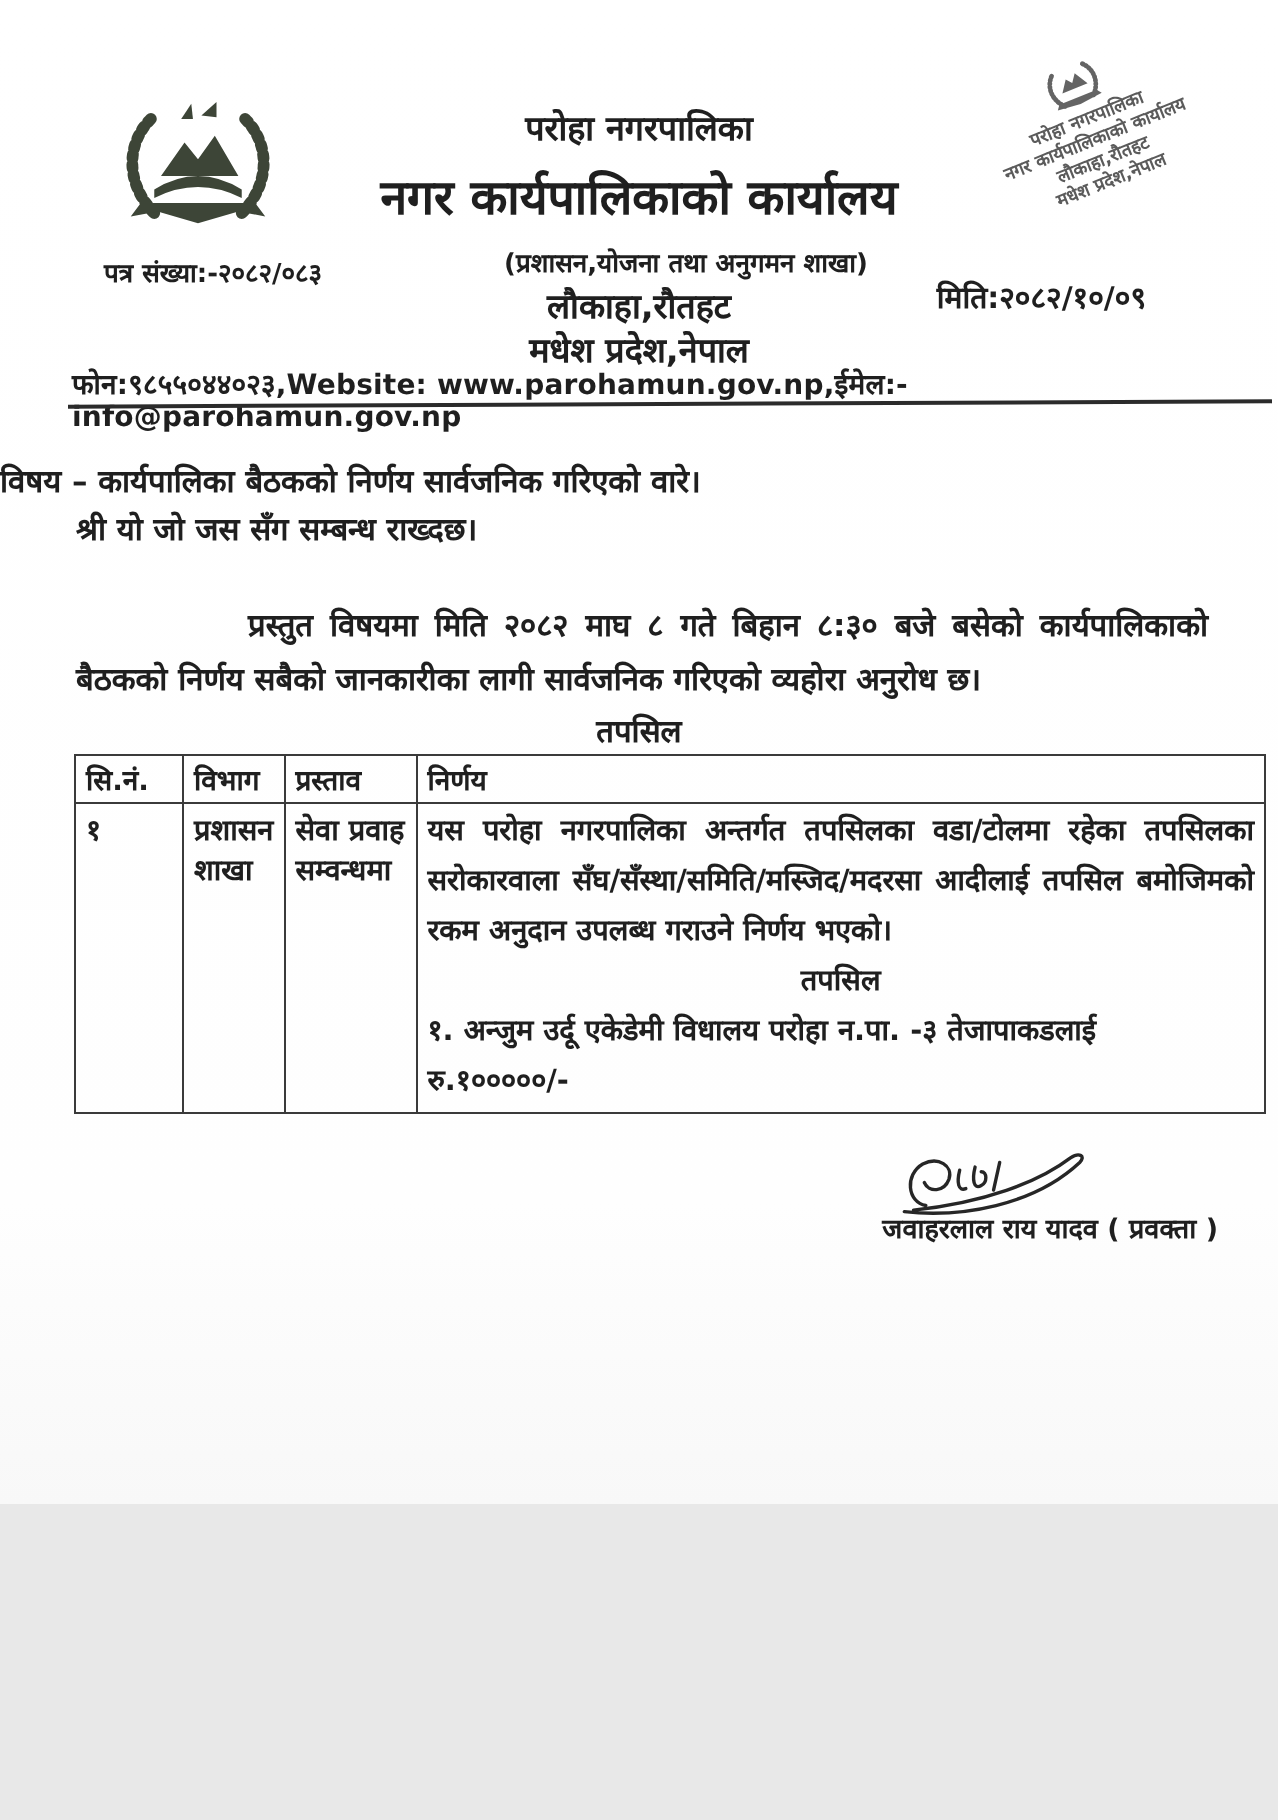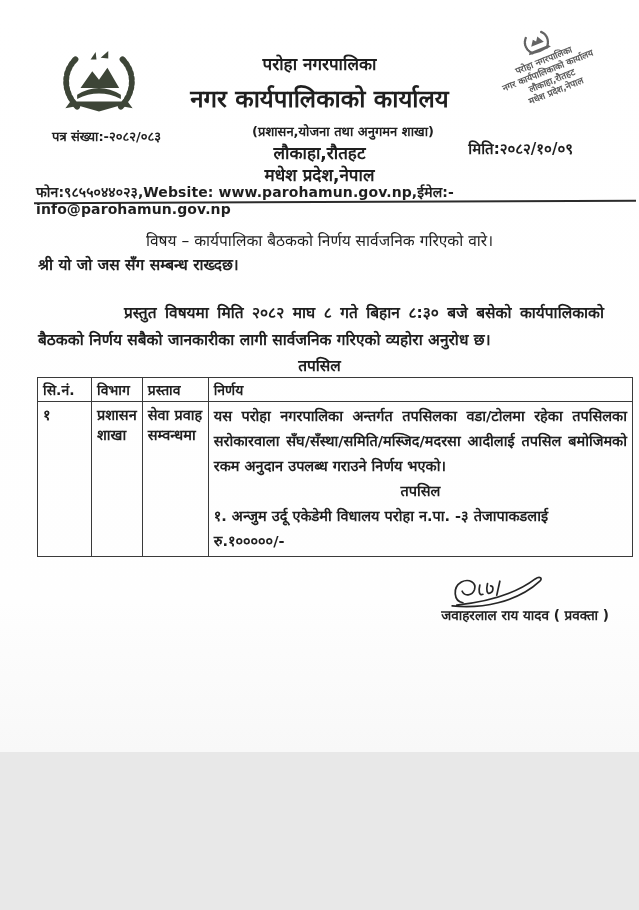--- a/index.html
+++ b/index.html
@@ -24,21 +24,21 @@
   .date{right:66px;top:138px;font-size:15px;font-weight:700;}
   .province{left:0;right:0;top:163px;text-align:center;font-size:17px;font-weight:700;}
   .contact{left:36px;top:182px;font-size:14px;font-weight:700;letter-spacing:.1px;}
   .rule{left:34px;right:3px;top:201px;border-top:2.2px solid #2b2b2b;transform:rotate(-.25deg);}
   
   .stamp{right:14px;top:28px;width:160px;text-align:center;transform:rotate(-22deg);
          color:#3f3f3f;font-weight:700;opacity:.85;}
   .stamp .emb{width:30px;height:26px;margin:0 auto 1px auto;}
   .stamp div.sline{font-size:9px;line-height:11px;white-space:nowrap;}
   
-  .subject{left:0;right:0;top:229px;text-align:center;font-size:15.5px;font-weight:400;}
+  .subject{left:0;right:0;top:229px;font-size:15.5px;font-weight:700;}
   .salutation{left:38px;top:253px;font-size:15.5px;font-weight:600;}
   
   .body-par{left:38px;width:566px;top:300px;font-size:15.5px;font-weight:600;
             line-height:27px;text-indent:86px;text-align:justify;}
   .tapasil{left:0;right:0;top:354px;text-align:center;font-size:15.5px;font-weight:700;}
   
   table.decision{position:absolute;left:37px;top:377px;width:596px;border-collapse:collapse;
                  font-size:14.5px;font-weight:600;}
   table.decision th,table.decision td{border:1.6px solid #3a3a3a;vertical-align:top;
                  padding:2px 5px;text-align:left;}

